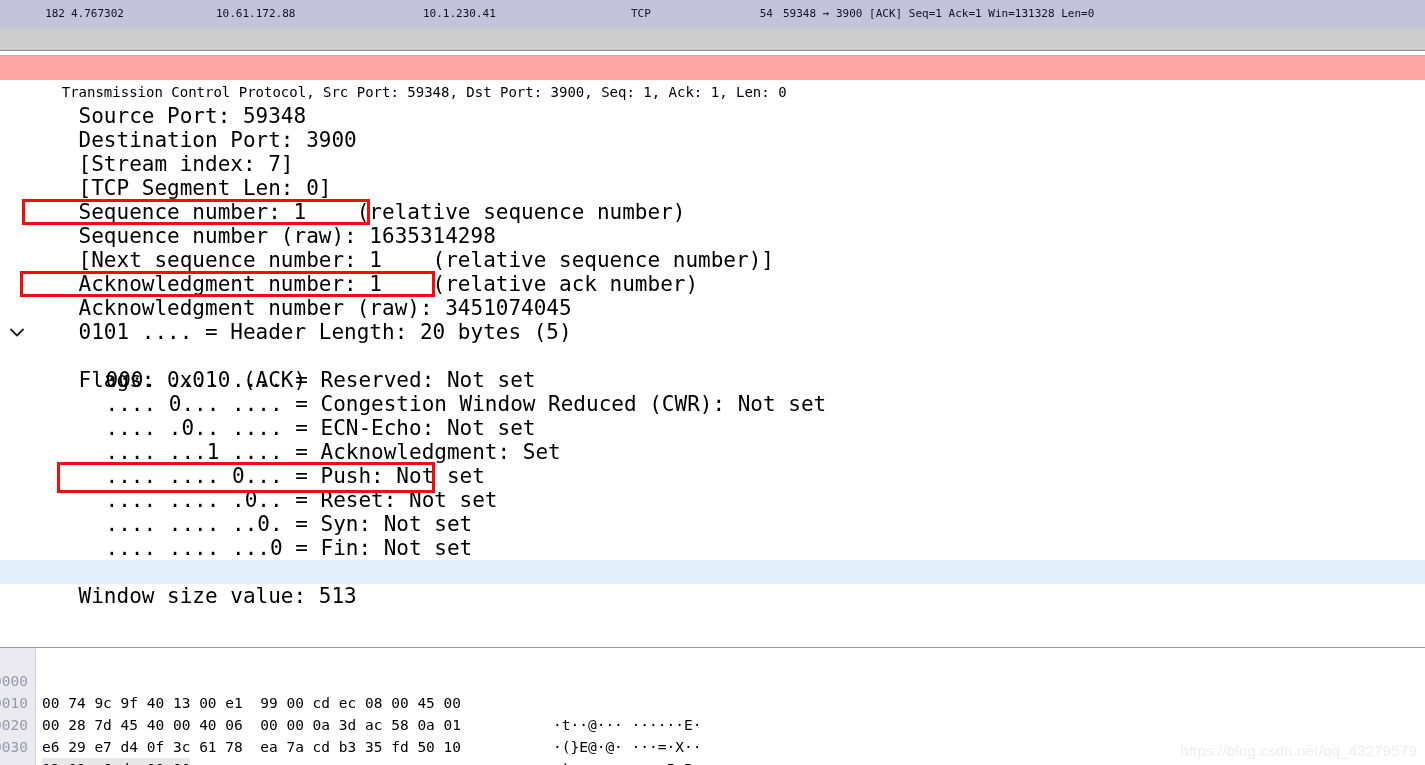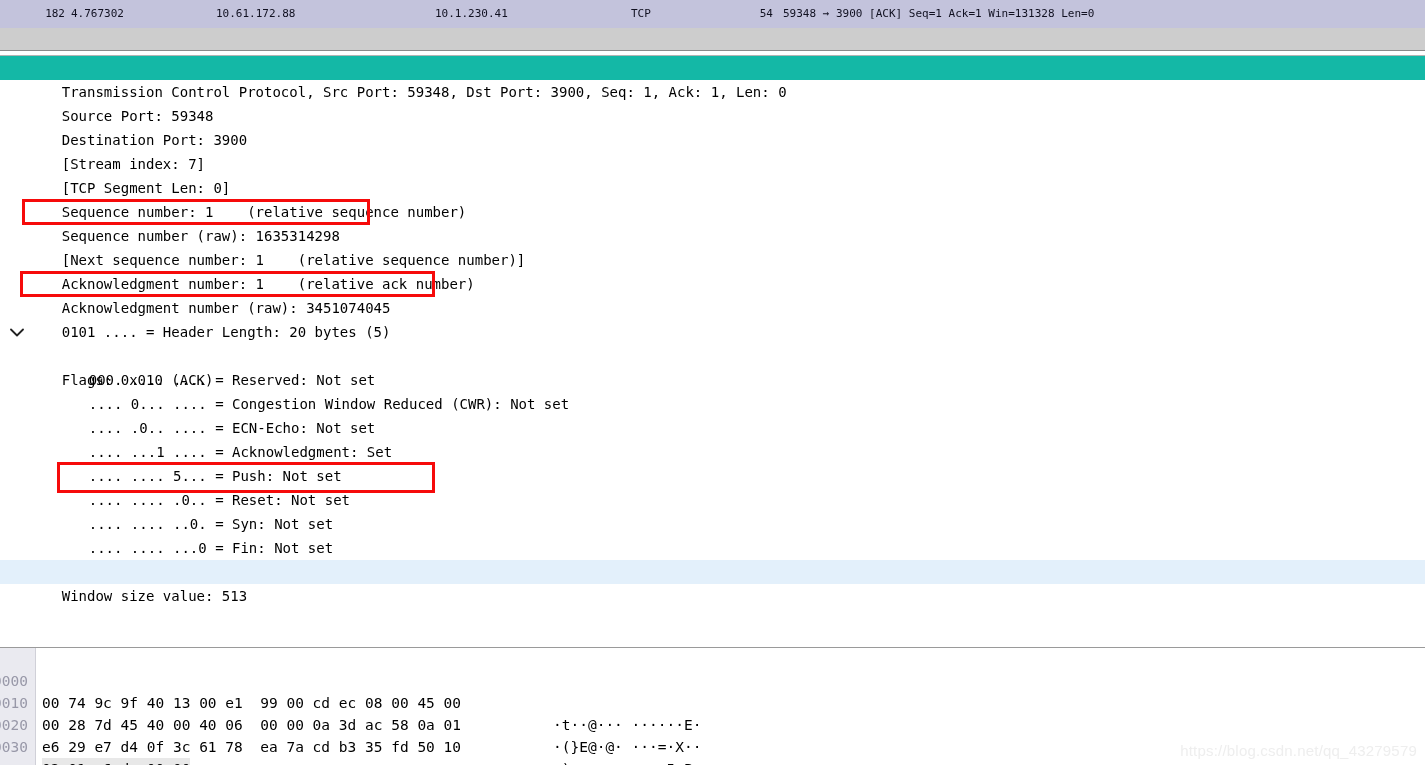--- a/index.html
+++ b/index.html
@@ -34,21 +34,21 @@
     height: 27px;
     line-height: 27px;
     white-space: pre;
     color: #101020;
     font-size: 11px;
   }
   .pl-col { position: absolute; top: 0; white-space: pre; }
   .c-no    { left: 18px;  width: 46px; text-align: right; }
   .c-time  { left: 70px; }
   .c-src   { left: 215px; }
-  .c-dst   { left: 422px; margin-left: 12px; }
+  .c-dst   { left: 422px; }
   .c-proto { left: 630px; }
   .c-len   { left: 748px; width: 24px; text-align: right; }
   .c-info  { left: 782px; }
 
   
   #list-gap {
     position: absolute;
     left: 0; top: 28px;
     width: 1425px;
     height: 22px;
@@ -71,26 +71,26 @@
     width: 1425px;
     height: 590px;
     background: #ffffff;
     overflow: hidden;
   }
   .tree-row {
     position: relative;
     height: 24px;
     line-height: 24px;
     white-space: pre;
-    font-size: 14px;
+    font-size: 21px;
     color: #000000;
   }
   .tree-row .txt { position: relative; display: inline-block; white-space: pre; }
   .tree-row.proto-header {
-    background: #14b8a6;
+    background: #fca5a5;
     font-size: 14px;
   }
   .tree-row.sel-light { background: #e3f0fb; }
   .indent-1 { padding-left: 28px; }
   .indent-2 { padding-left: 55px; }
   .indent-h { padding-left: 28px; }
 
   .chev {
     position: absolute;
     left: 10px;
@@ -241,21 +241,21 @@
   <div class="tree-row indent-2">
     <span class="txt">.... 0... .... = Congestion Window Reduced (CWR): Not set</span>
   </div>
   <div class="tree-row indent-2">
     <span class="txt">.... .0.. .... = ECN-Echo: Not set</span>
   </div>
   <div class="tree-row indent-2">
     <span class="txt">.... ...1 .... = Acknowledgment: Set</span>
   </div>
   <div class="tree-row indent-2">
-    <span class="txt">.... .... 5... = Push: Not set</span>
+    <span class="txt">.... .... 0... = Push: Not set</span>
   </div>
   <div class="tree-row indent-2">
     <span class="txt">.... .... .0.. = Reset: Not set</span>
   </div>
   <div class="tree-row indent-2">
     <span class="txt">.... .... ..0. = Syn: Not set</span>
   </div>
   <div class="tree-row indent-2">
     <span class="txt">.... .... ...0 = Fin: Not set</span>
   </div>

